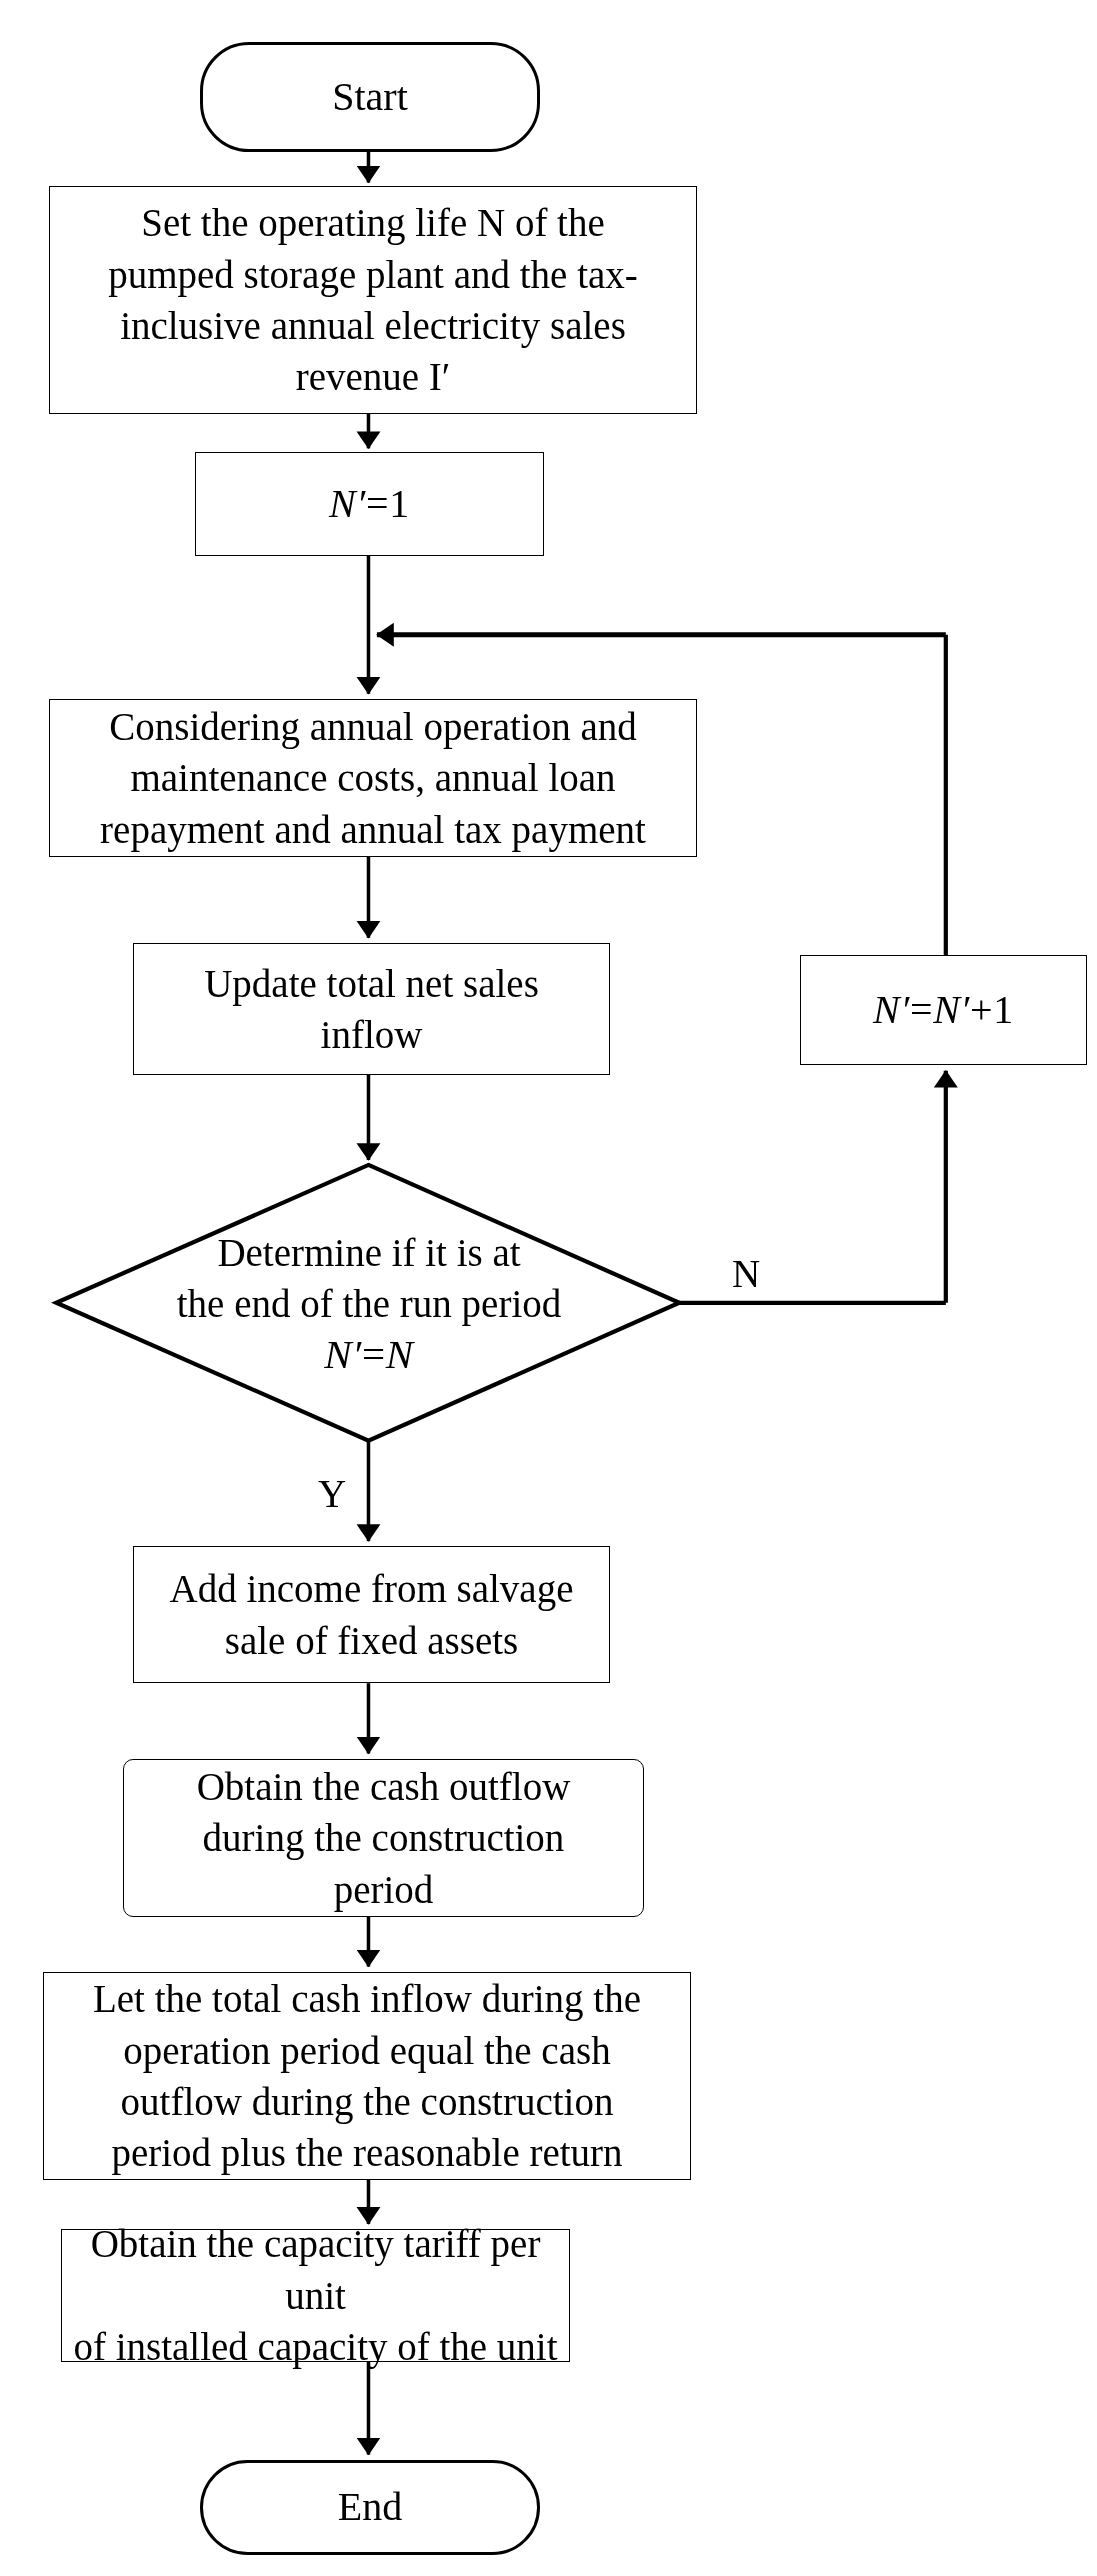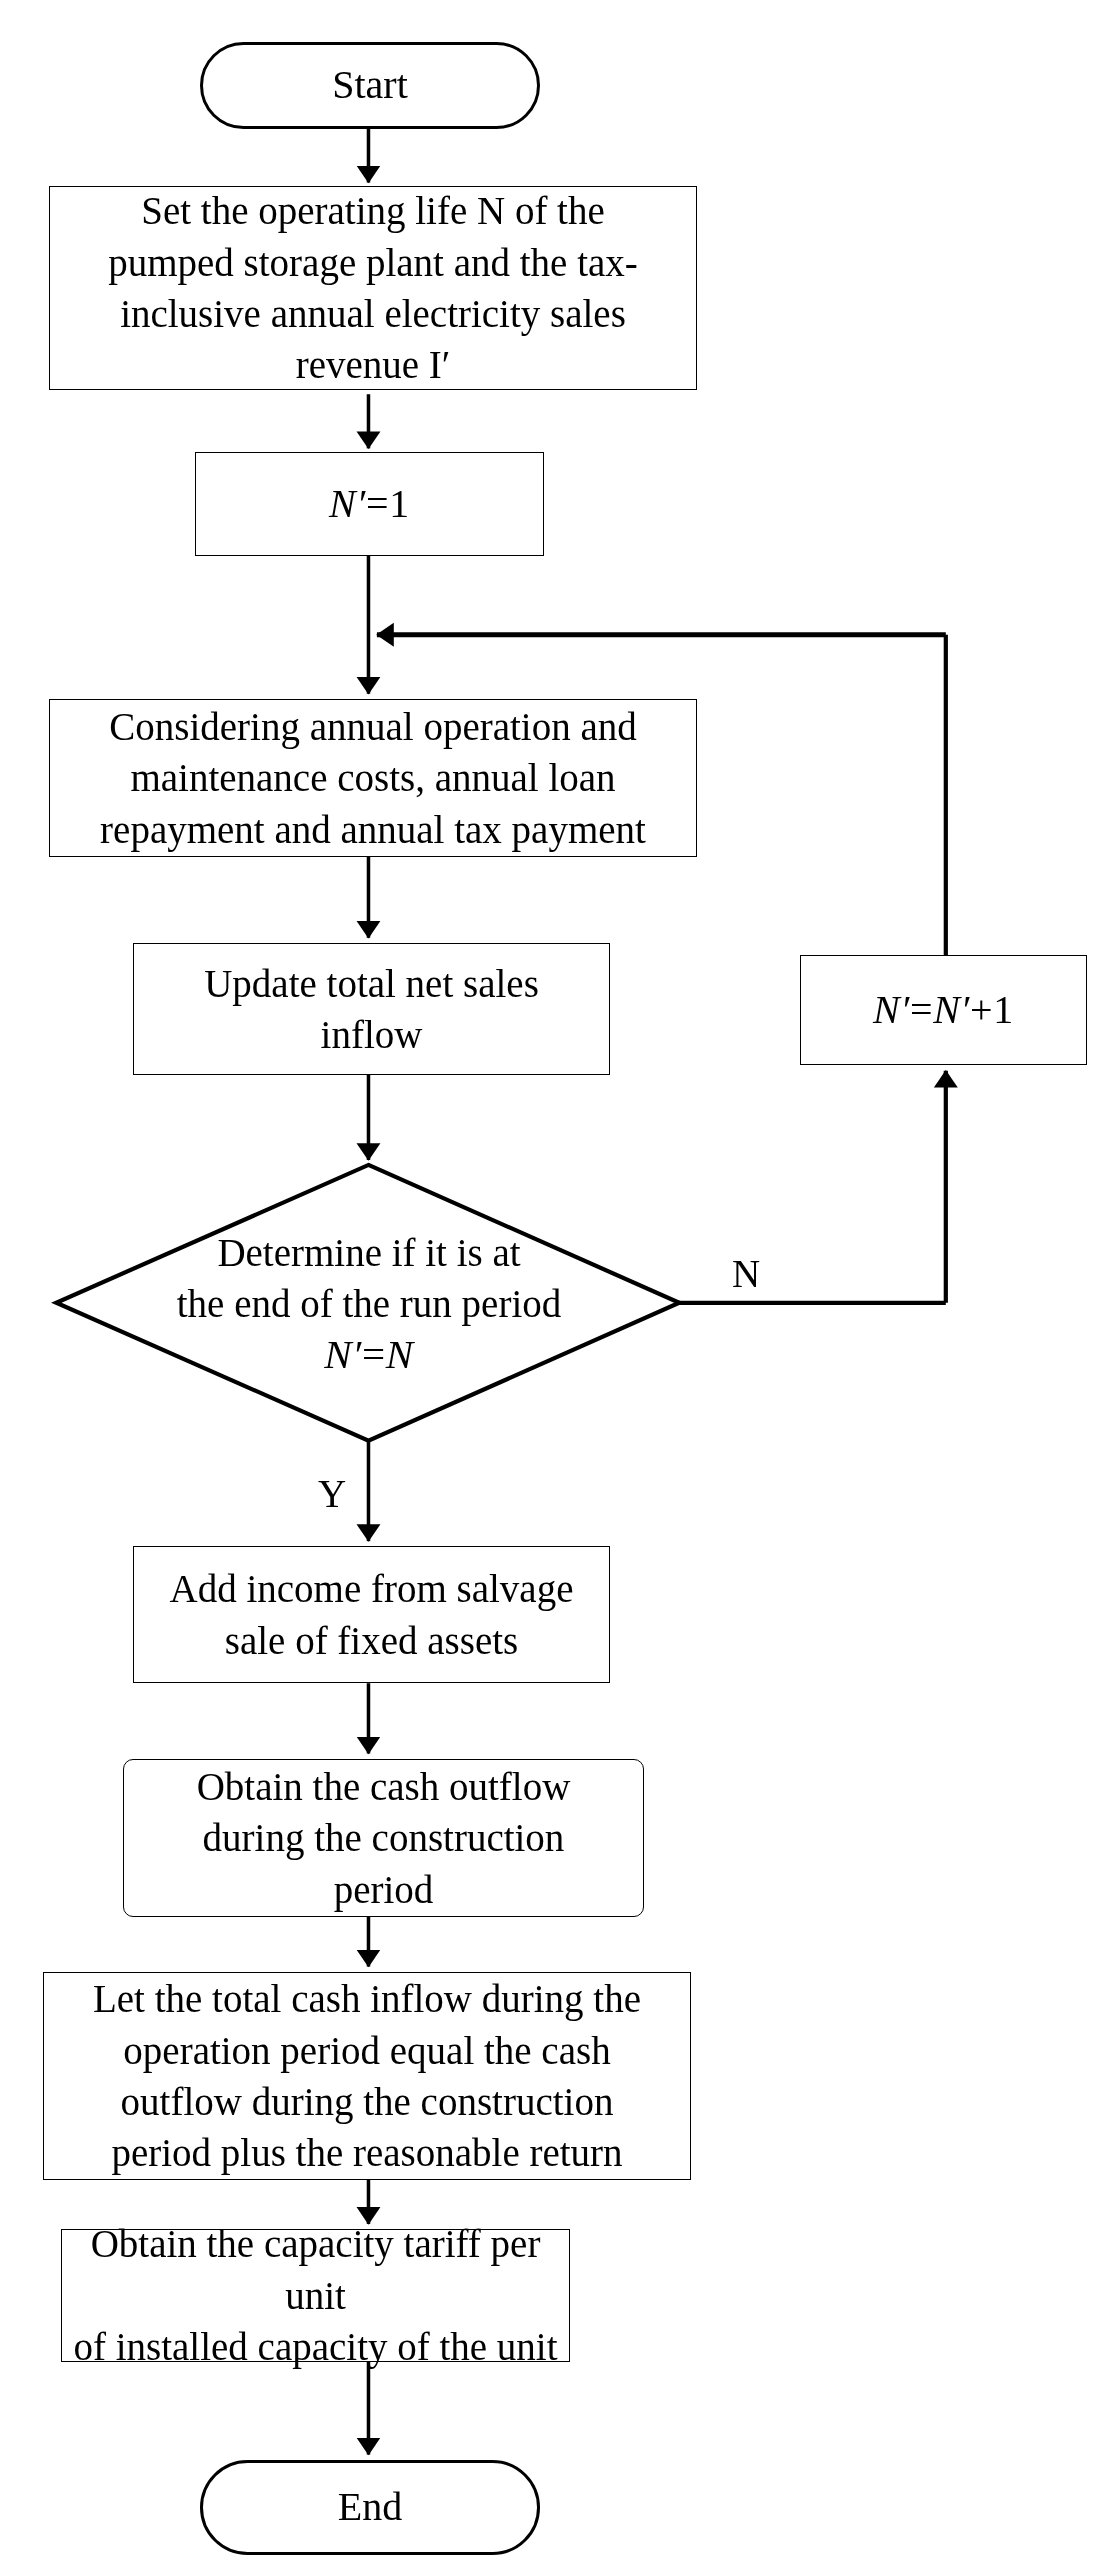--- a/index.html
+++ b/index.html
@@ -64,23 +64,23 @@
     <path d="M524,2724 V2796" stroke="#000000" stroke-width="5" fill="none" marker-end="url(#ah)"></path>
     <path d="M524,3087 V3162" stroke="#000000" stroke-width="5" fill="none" marker-end="url(#ah)"></path>
     <path d="M524,3358 V3490" stroke="#000000" stroke-width="5" fill="none" marker-end="url(#ah)"></path>
 
     <path d="M960,1852 H1345" stroke="#000000" stroke-width="6" fill="none"></path>
     <path d="M1345,1852 V1522" stroke="#000000" stroke-width="6" fill="none" marker-end="url(#ah)"></path>
     <path d="M1345,1358 V902" stroke="#000000" stroke-width="6" fill="none"></path>
     <path d="M1345,902 H536" stroke="#000000" stroke-width="7" fill="none" marker-end="url(#ah)"></path>
   </svg>
 
-  <div class="node oval" style="left:200px;top:42px;width:340px;height:87px;">Start</div>
+  <div class="node oval" style="left:200px;top:42px;width:340px;height:110px;">Start</div>
 
-  <div class="node rect" style="left:49px;top:186px;width:648px;height:204px;">Set the operating life N of the
+  <div class="node rect" style="left:49px;top:186px;width:648px;height:228px;">Set the operating life N of the
 pumped storage plant and the tax-
 inclusive annual electricity sales
 revenue I′</div>
 
   <div class="node rect math" style="left:195px;top:452px;width:349px;height:104px;">
     <div>
       <span class="it">N′</span><span>=1</span>
     </div>
   </div>
 

